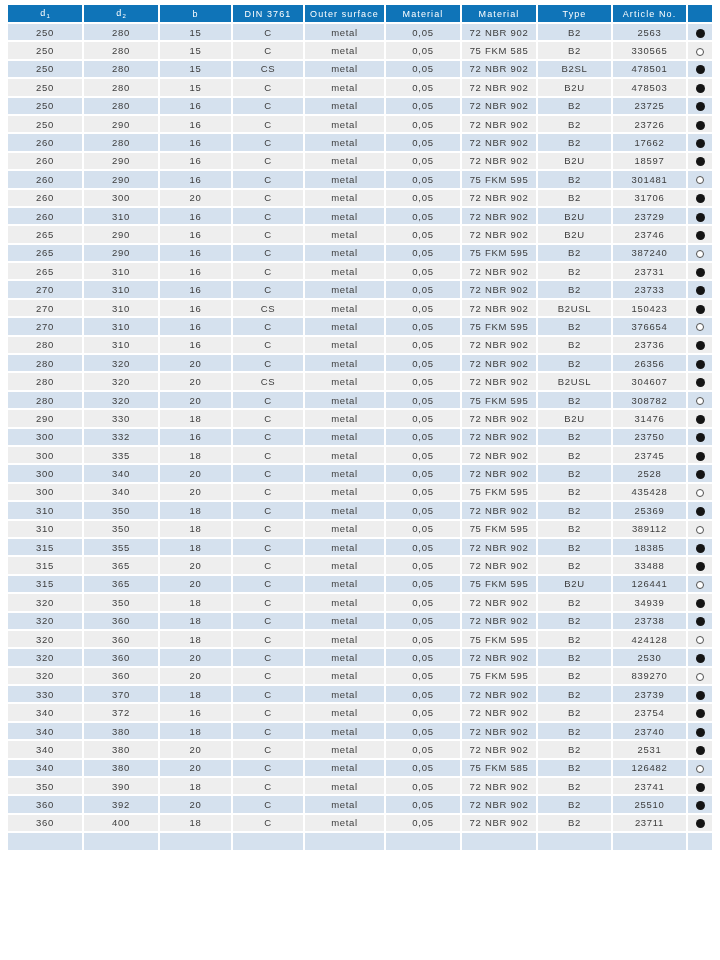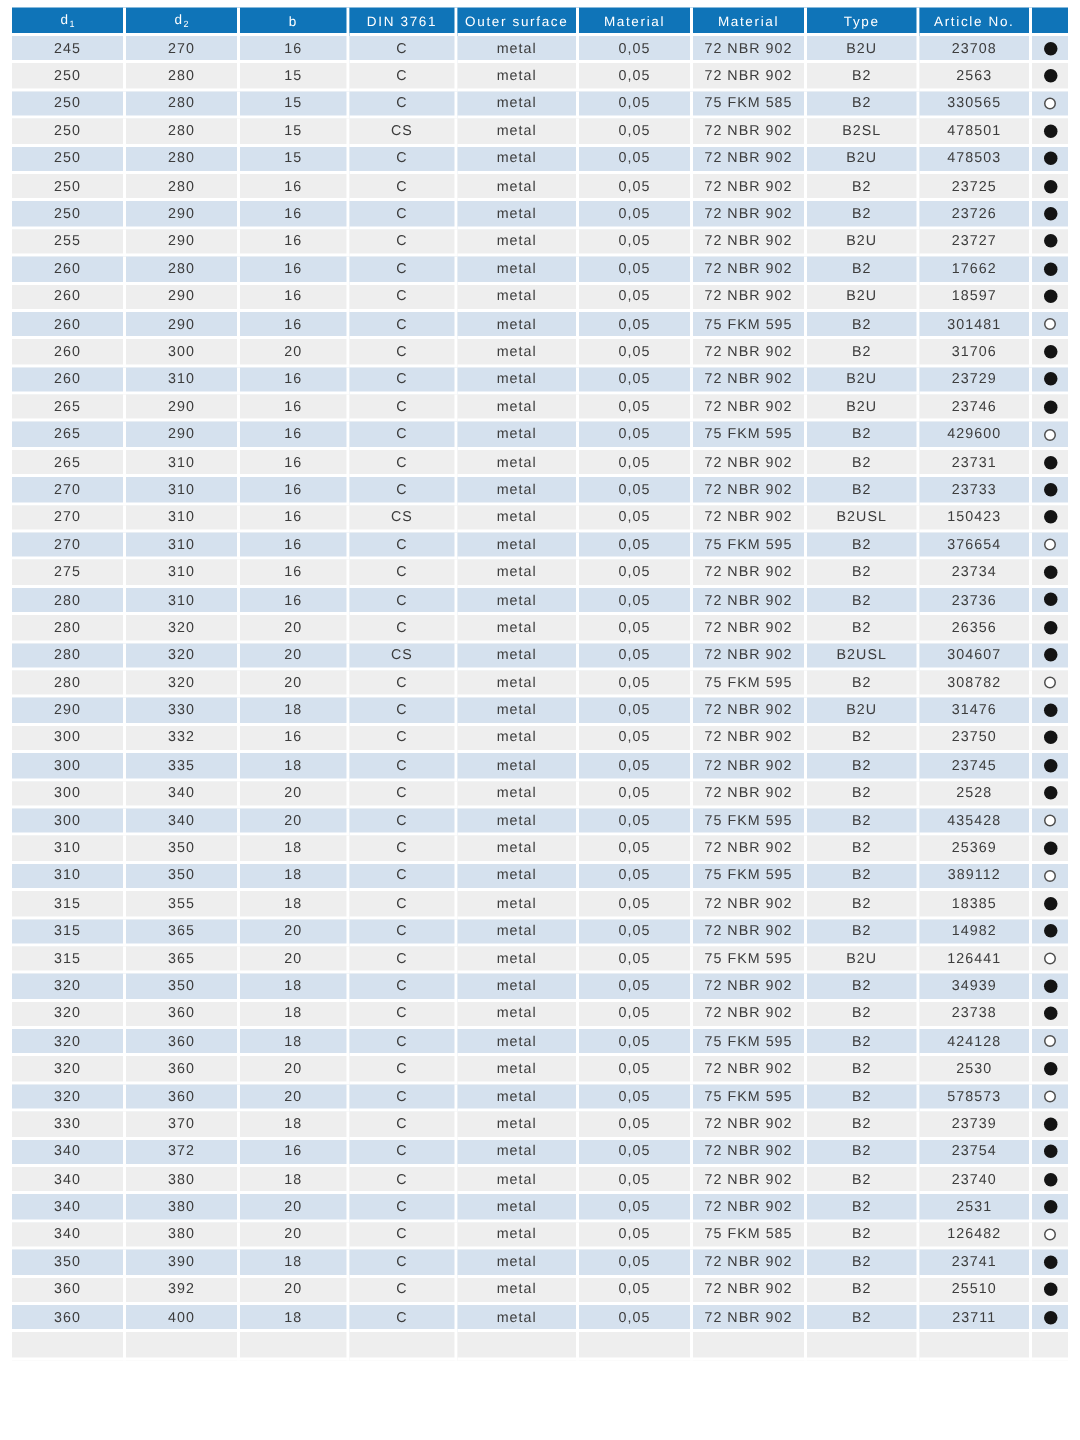--- a/index.html
+++ b/index.html
@@ -114,32 +114,20 @@
           <th>Outer surface</th>
           <th>Material</th>
           <th>Material</th>
           <th>Type</th>
           <th>Article No.</th>
           <th></th>
         </tr>
     </thead>
     <tbody>
         <tr>
-          <td>245</td>
-          <td>270</td>
-          <td>16</td>
-          <td>C</td>
-          <td>metal</td>
-          <td>0,05</td>
-          <td>72 NBR 902</td>
-          <td>B2U</td>
-          <td>23708</td>
-          <td><span class="dot filled"></span></td>
-        </tr>
-        <tr>
           <td>250</td>
           <td>280</td>
           <td>15</td>
           <td>C</td>
           <td>metal</td>
           <td>0,05</td>
           <td>72 NBR 902</td>
           <td>B2</td>
           <td>2563</td>
           <td><span class="dot filled"></span></td>
@@ -198,32 +186,20 @@
           <td>16</td>
           <td>C</td>
           <td>metal</td>
           <td>0,05</td>
           <td>72 NBR 902</td>
           <td>B2</td>
           <td>23726</td>
           <td><span class="dot filled"></span></td>
         </tr>
         <tr>
-          <td>255</td>
-          <td>290</td>
-          <td>16</td>
-          <td>C</td>
-          <td>metal</td>
-          <td>0,05</td>
-          <td>72 NBR 902</td>
-          <td>B2U</td>
-          <td>23727</td>
-          <td><span class="dot filled"></span></td>
-        </tr>
-        <tr>
           <td>260</td>
           <td>280</td>
           <td>16</td>
           <td>C</td>
           <td>metal</td>
           <td>0,05</td>
           <td>72 NBR 902</td>
           <td>B2</td>
           <td>17662</td>
           <td><span class="dot filled"></span></td>
@@ -290,21 +266,21 @@
         </tr>
         <tr>
           <td>265</td>
           <td>290</td>
           <td>16</td>
           <td>C</td>
           <td>metal</td>
           <td>0,05</td>
           <td>75 FKM 595</td>
           <td>B2</td>
-          <td>429600</td>
+          <td>387240</td>
           <td><span class="dot open"></span></td>
         </tr>
         <tr>
           <td>265</td>
           <td>310</td>
           <td>16</td>
           <td>C</td>
           <td>metal</td>
           <td>0,05</td>
           <td>72 NBR 902</td>
@@ -342,32 +318,20 @@
           <td>16</td>
           <td>C</td>
           <td>metal</td>
           <td>0,05</td>
           <td>75 FKM 595</td>
           <td>B2</td>
           <td>376654</td>
           <td><span class="dot open"></span></td>
         </tr>
         <tr>
-          <td>275</td>
-          <td>310</td>
-          <td>16</td>
-          <td>C</td>
-          <td>metal</td>
-          <td>0,05</td>
-          <td>72 NBR 902</td>
-          <td>B2</td>
-          <td>23734</td>
-          <td><span class="dot filled"></span></td>
-        </tr>
-        <tr>
           <td>280</td>
           <td>310</td>
           <td>16</td>
           <td>C</td>
           <td>metal</td>
           <td>0,05</td>
           <td>72 NBR 902</td>
           <td>B2</td>
           <td>23736</td>
           <td><span class="dot filled"></span></td>
@@ -506,21 +470,21 @@
         </tr>
         <tr>
           <td>315</td>
           <td>365</td>
           <td>20</td>
           <td>C</td>
           <td>metal</td>
           <td>0,05</td>
           <td>72 NBR 902</td>
           <td>B2</td>
-          <td>14982</td>
+          <td>33488</td>
           <td><span class="dot filled"></span></td>
         </tr>
         <tr>
           <td>315</td>
           <td>365</td>
           <td>20</td>
           <td>C</td>
           <td>metal</td>
           <td>0,05</td>
           <td>75 FKM 595</td>
@@ -578,21 +542,21 @@
         </tr>
         <tr>
           <td>320</td>
           <td>360</td>
           <td>20</td>
           <td>C</td>
           <td>metal</td>
           <td>0,05</td>
           <td>75 FKM 595</td>
           <td>B2</td>
-          <td>578573</td>
+          <td>839270</td>
           <td><span class="dot open"></span></td>
         </tr>
         <tr>
           <td>330</td>
           <td>370</td>
           <td>18</td>
           <td>C</td>
           <td>metal</td>
           <td>0,05</td>
           <td>72 NBR 902</td>

